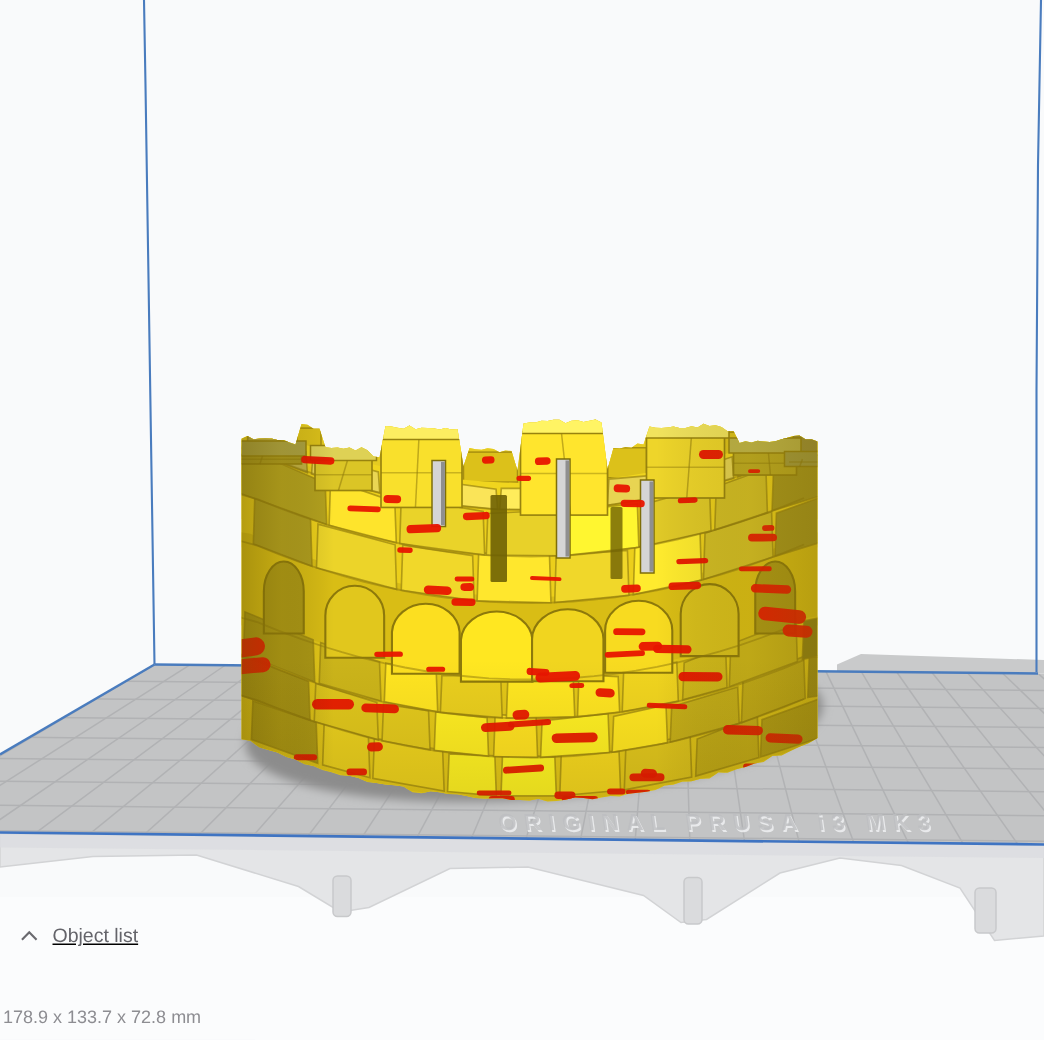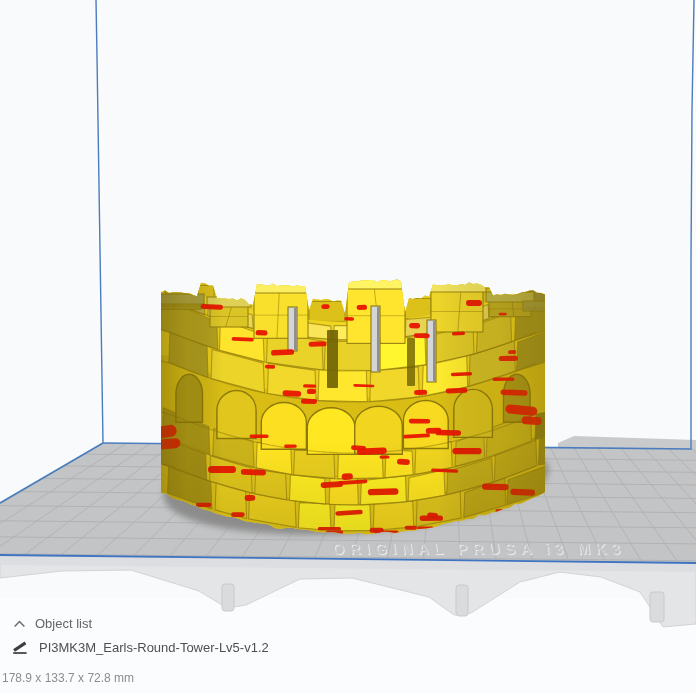--- a/index.html
+++ b/index.html
@@ -4,21 +4,21 @@
 <style>
   html,body{margin:0;padding:0;}
   body{
     width:696px;height:693px;position:relative;overflow:hidden;
     font-family:"Liberation Sans","DejaVu Sans",sans-serif;
     background:#f9fafb;
   }
   .viewport{position:absolute;left:0;top:0;width:696px;height:693px;}
   .viewport svg{display:block;}
   .panel{position:absolute;left:0;top:608px;width:696px;height:85px;z-index:5;}
-  .row{position:absolute;display:flex;align-items:center;}
+  .row{position:absolute;display:flex;align-items:center;text-decoration:underline;}
   .header-row{left:13px;top:616px;gap:9px;cursor:pointer;}
   .header-row span{font-size:13px;color:#64646a;}
   .item-row{left:11px;top:639px;gap:10px;cursor:pointer;}
   .item-row span{font-size:13px;color:#4f4f54;}
   .dims{position:absolute;left:2px;top:671px;font-size:12px;color:#8d8d92;}
   .panel{top:0;height:693px;pointer-events:none;}
   .panel .row,.panel .dims{pointer-events:auto;}
 </style>
 </head>
 <body style="background: rgb(249, 250, 251);">
@@ -300,21 +300,14 @@
     </svg>
 </div>
 
 <div class="panel">
   <div class="row header-row">
     <svg width="13" height="10" viewBox="0 0 16 11">
       <polyline points="2,8.5 8,2.5 14,8.5" fill="none" stroke="#6a6a6f" stroke-width="1.8"></polyline>
     </svg>
     <span>Object list</span>
   </div>
-  <div class="row item-row">
-    <svg width="18" height="16" viewBox="0 0 18 16">
-      <line x1="3" y1="11.5" x2="14.5" y2="3.8" stroke="#3d3d42" stroke-width="3.2"></line>
-      <line x1="2.2" y1="14" x2="15.6" y2="14" stroke="#3d3d42" stroke-width="1.7"></line>
-    </svg>
-    <span>PI3MK3M_Earls-Round-Tower-Lv5-v1.2</span>
-  </div>
   <div class="dims">178.9 x 133.7 x 72.8 mm</div>
 </div>
 
 </body></html>

